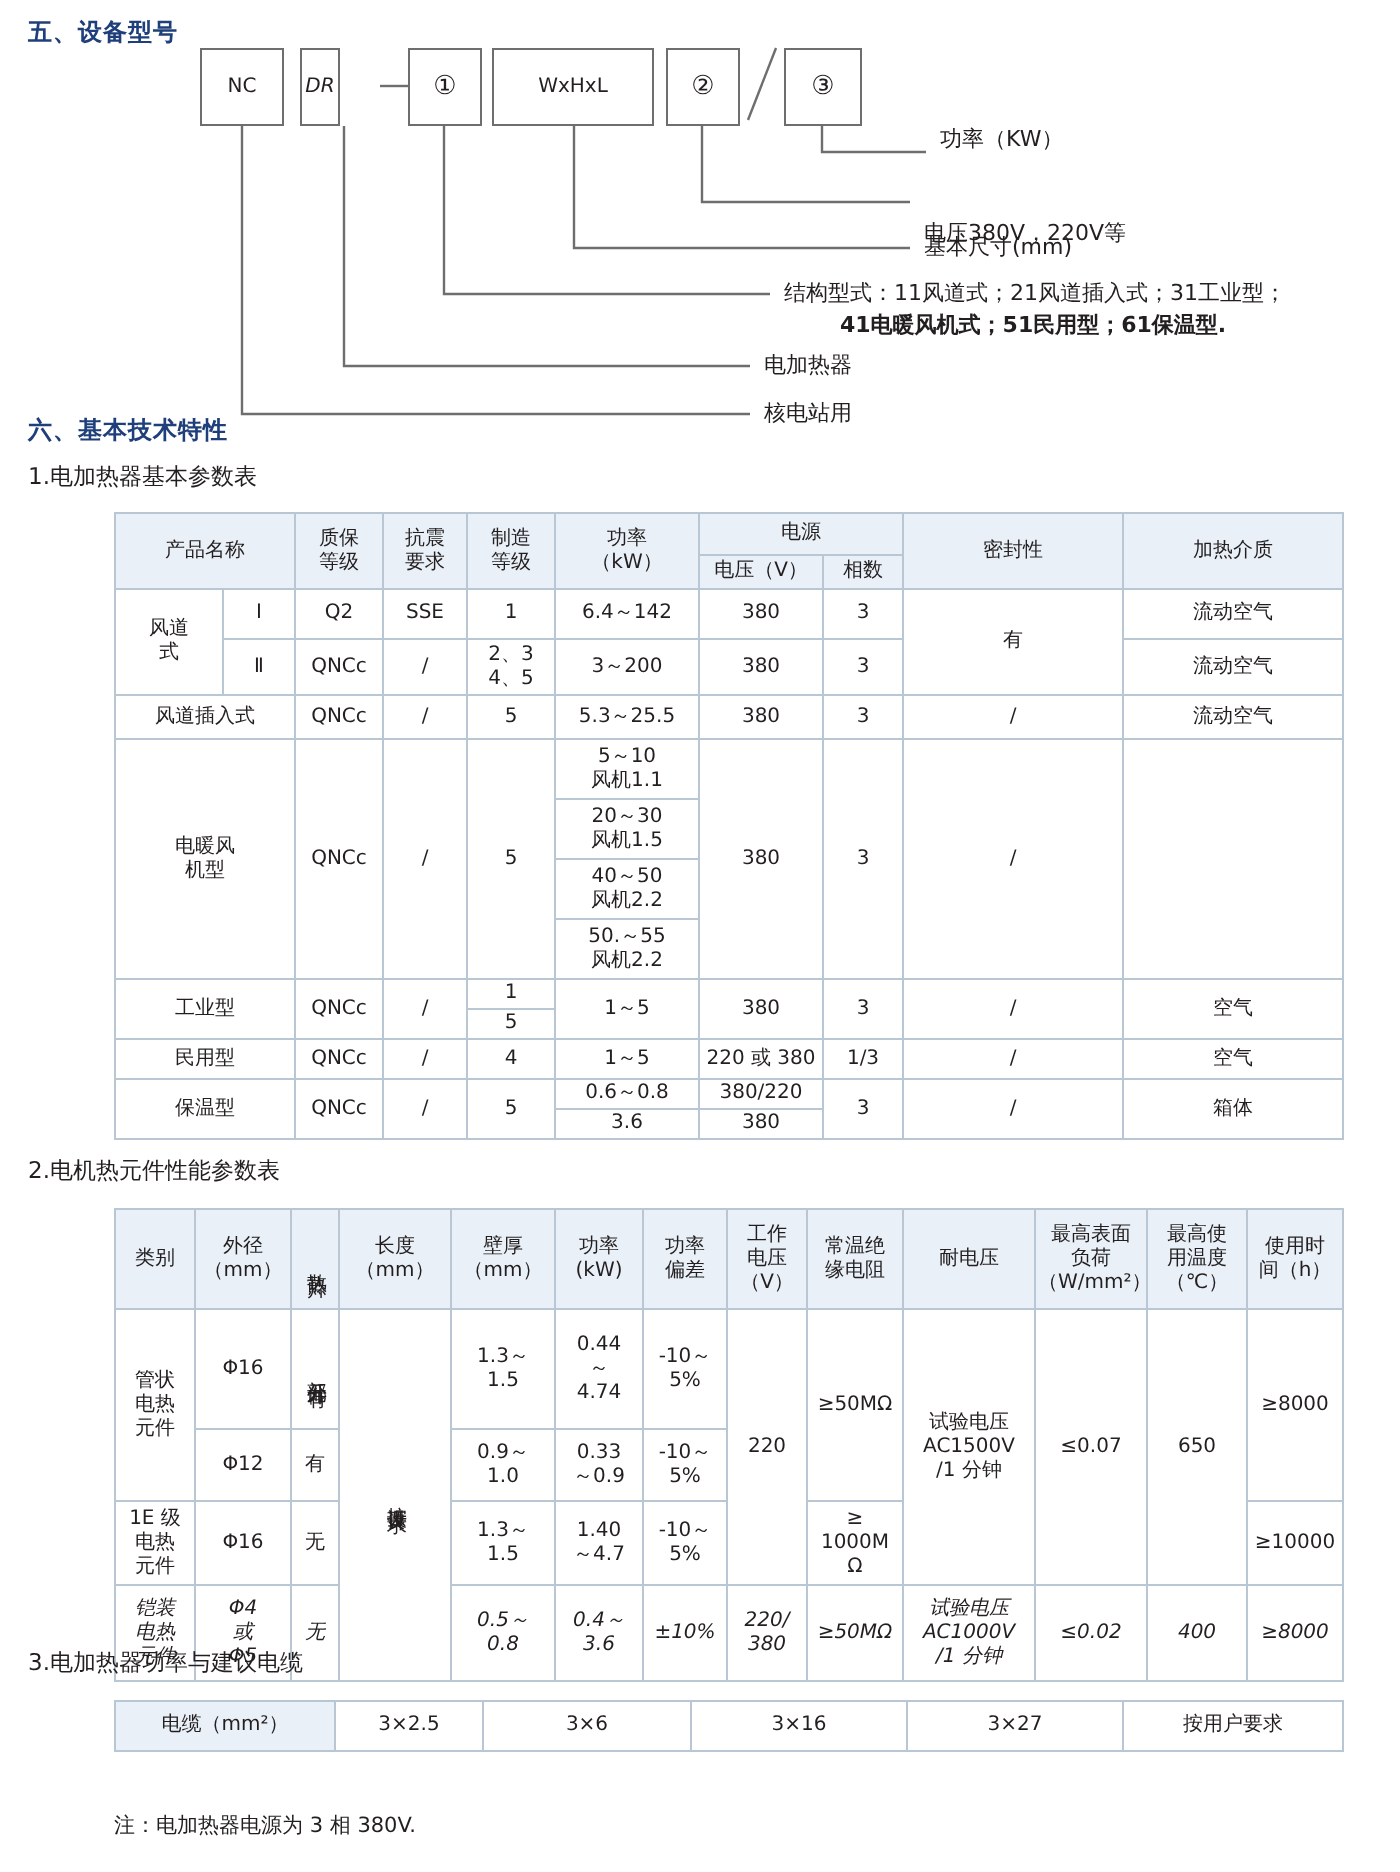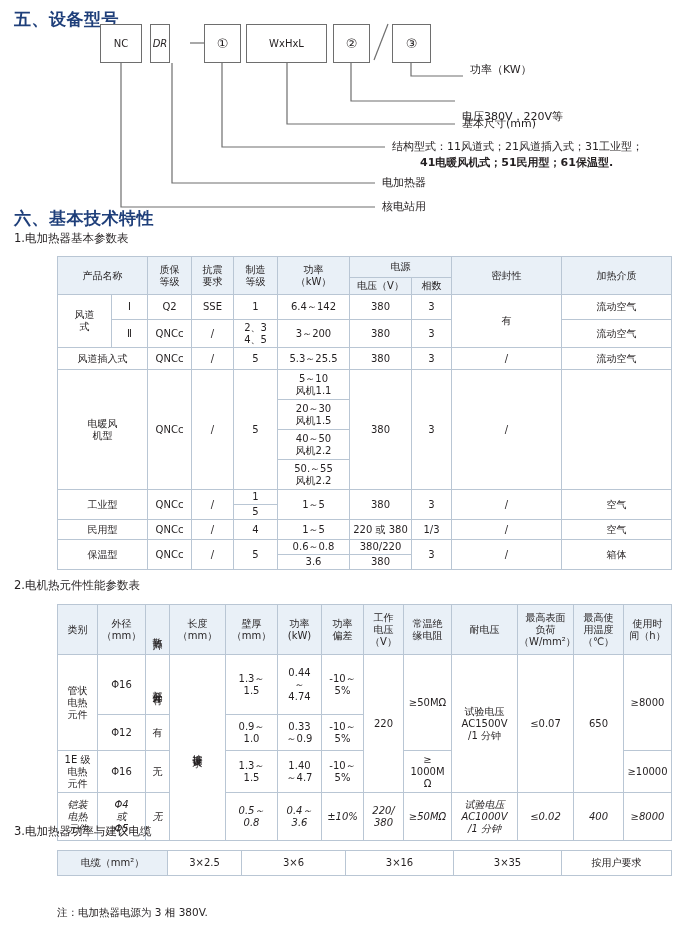--- a/index.html
+++ b/index.html
@@ -10,21 +10,21 @@
     color:#231f20;
     position:relative;
     overflow:hidden;
     -webkit-font-smoothing:antialiased;
   }
   .page{position:relative;width:700px;height:936px;}
 
   
   .sec-head{
     position:absolute;
-    font-size:17px;
+    font-size:12px;
     font-weight:bold;
     color:#1f3f7a;
     letter-spacing:.5px;
     white-space:nowrap;
   }
   .sub-head{
     position:absolute;
     font-size:11.5px;
     color:#231f20;
     white-space:nowrap;
@@ -419,21 +419,21 @@
       <col style="width:108px">
         <col style="width:108px">
         <col style="width:110px">
     </colgroup>
     <tbody>
       <tr style="height:25px;padding-left:32px;">
         <td style="background:#e9f0f7;">电缆（mm²）</td>
         <td>3×2.5</td>
         <td>3×6</td>
         <td>3×16</td>
-        <td>3×35</td>
+        <td>3×27</td>
         <td>按用户要求</td>
       </tr>
     </tbody>
   </table>
 
   <div class="note" style="left:57px;top:906px;">注：电加热器电源为 3 相 380V.</div>
 
 </div>
 
 </body></html>

